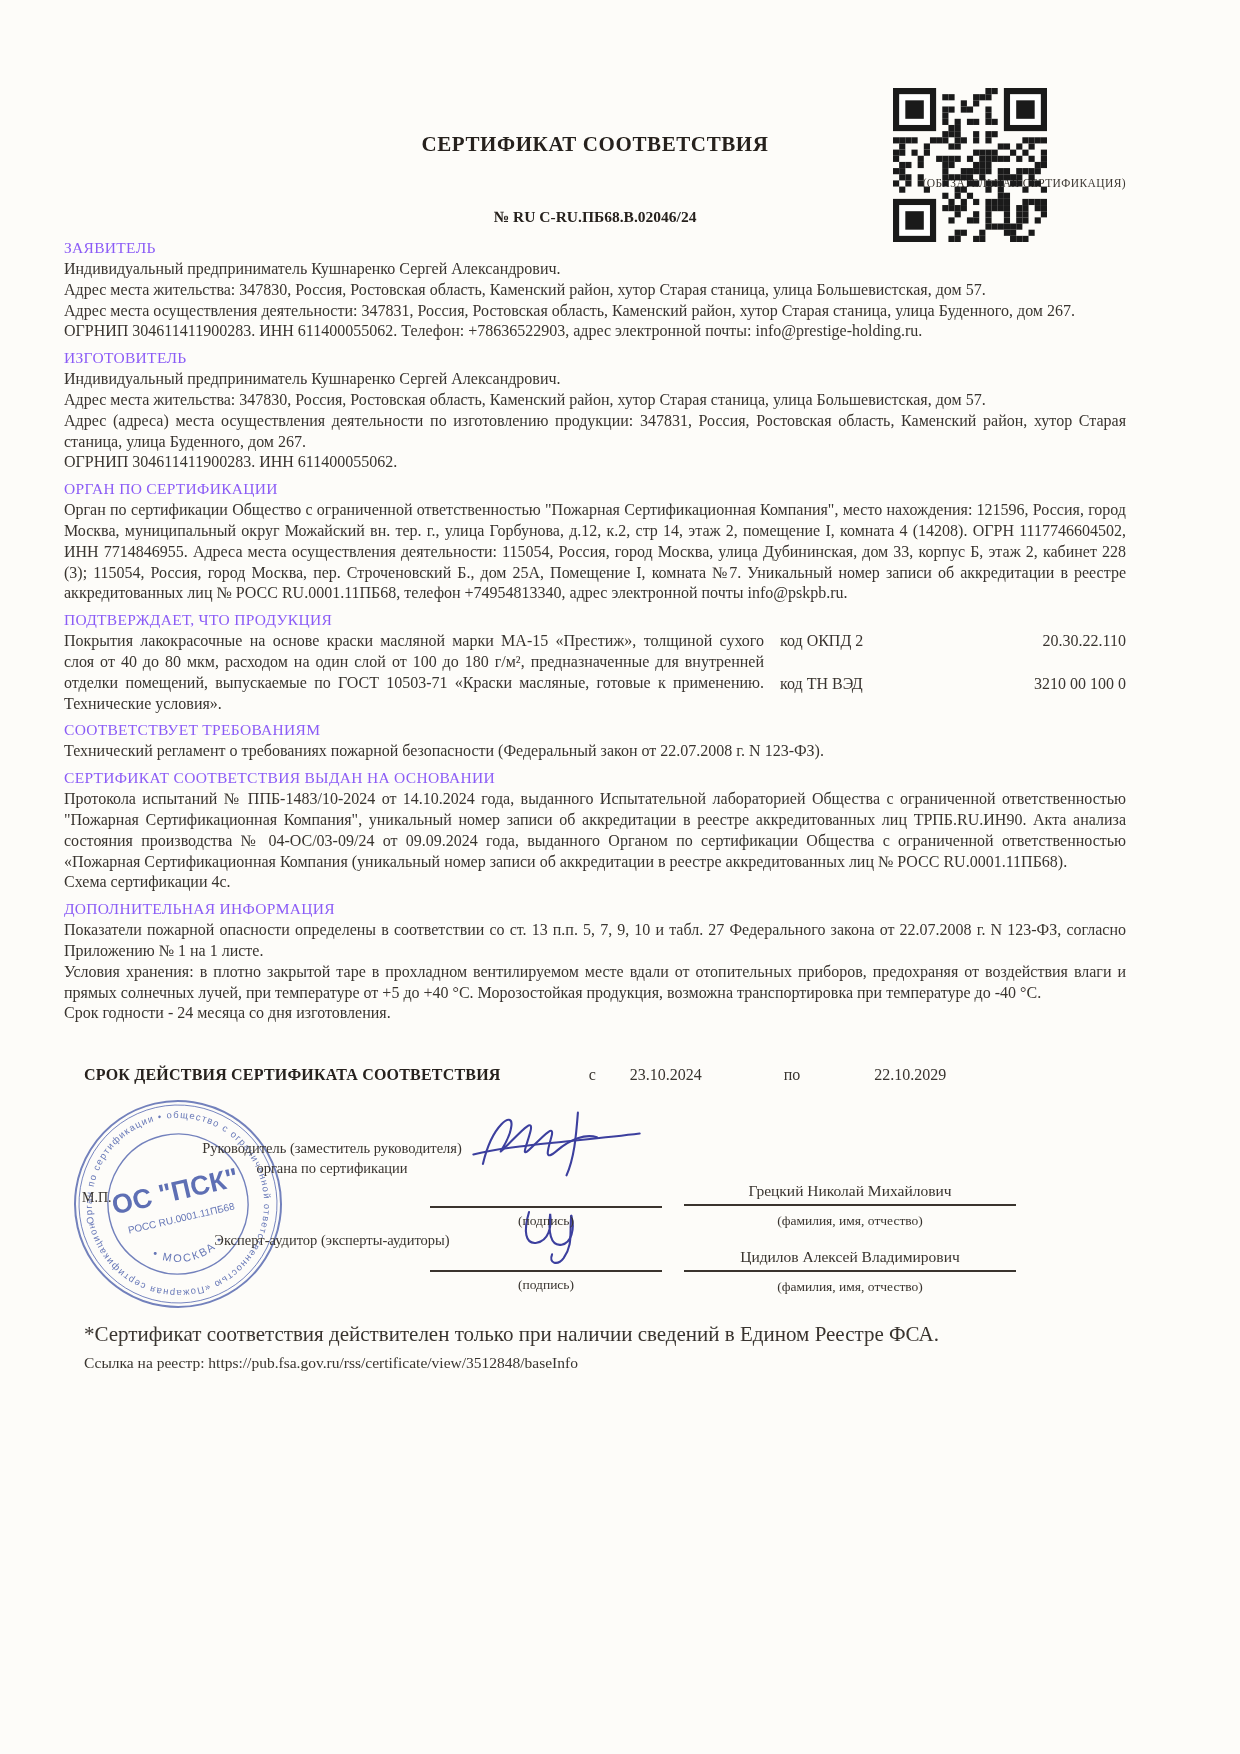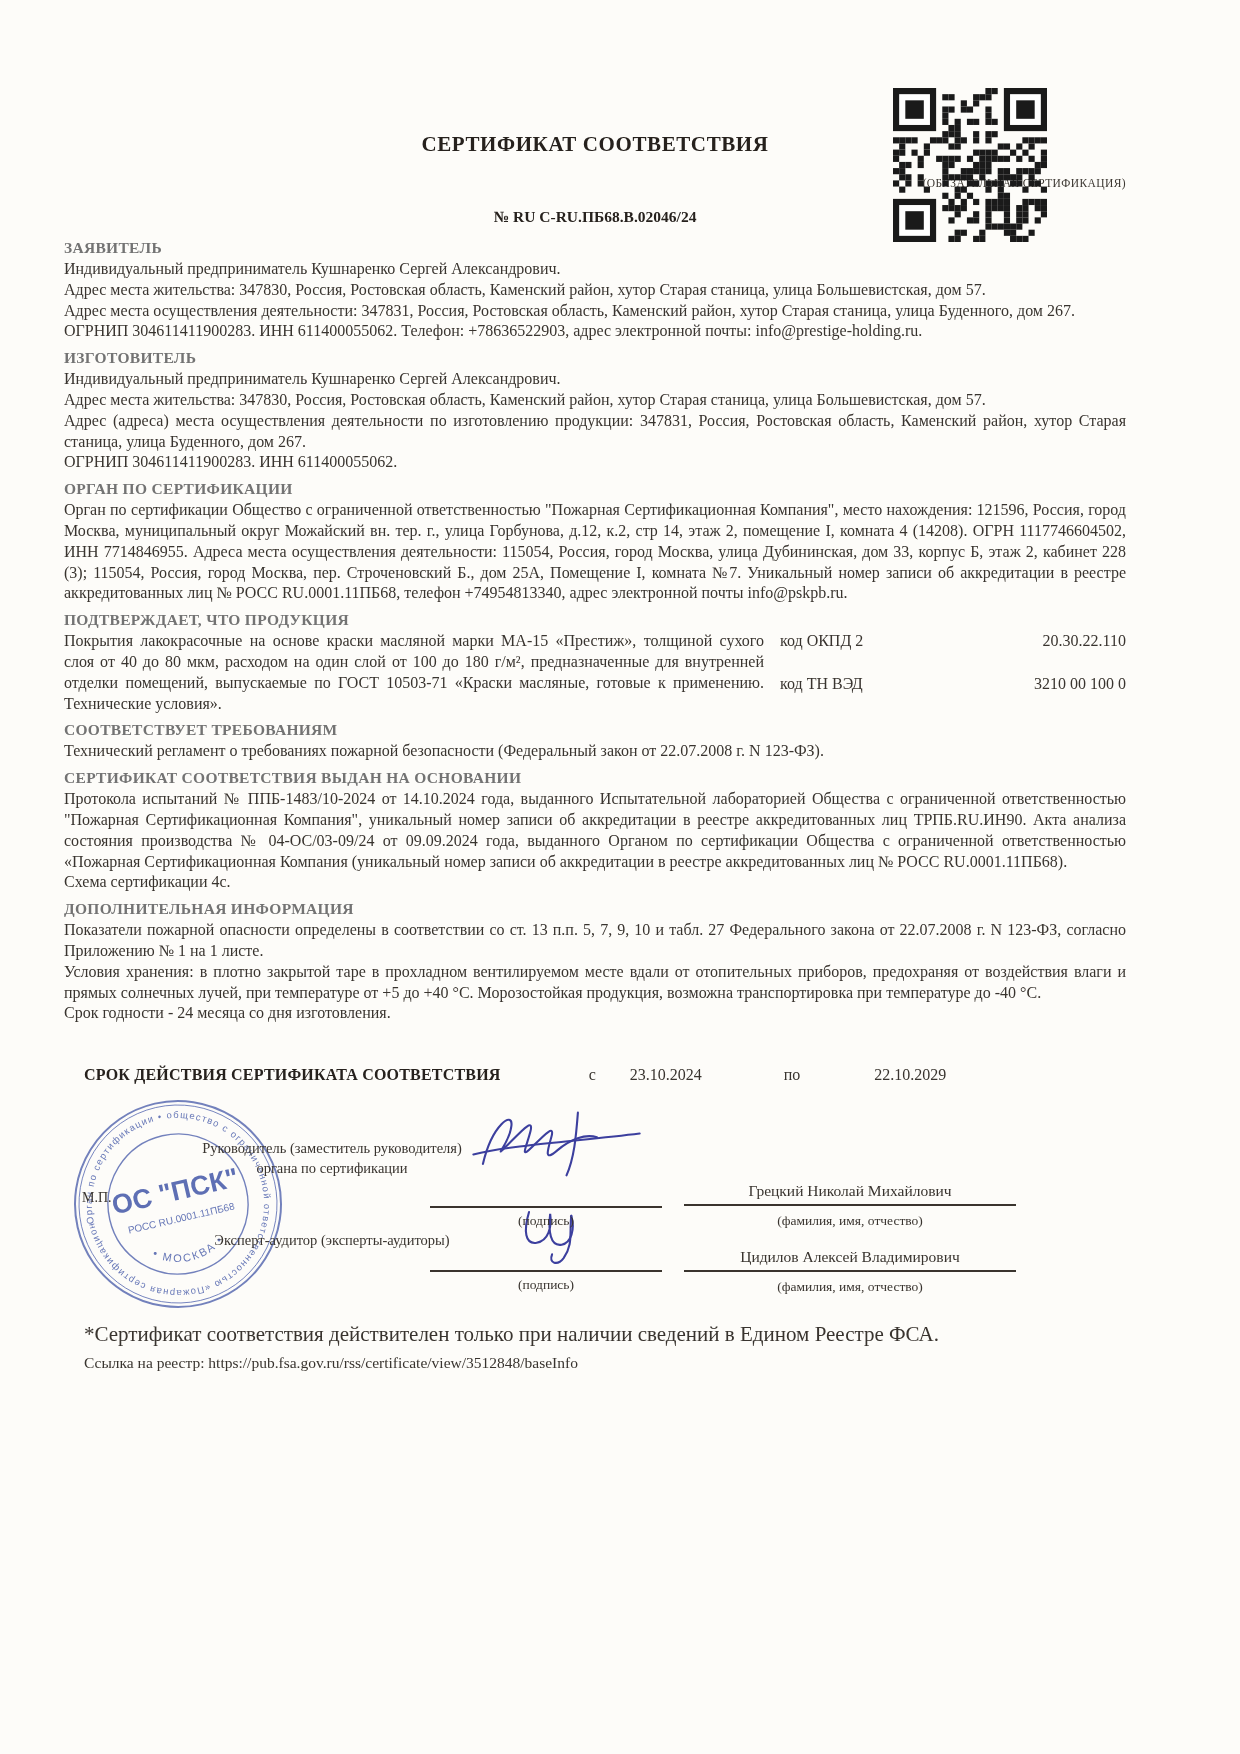--- a/index.html
+++ b/index.html
@@ -11,21 +11,21 @@
     background:#fdfcf9;
     font-family:"Liberation Serif","DejaVu Serif",serif;
     color:#39342f;
     overflow:hidden;
     box-shadow:0 0 8px rgba(0,0,0,.25);
   }
   .content { padding:132px 114px 0 64px; }
   .doc-title { text-align:center; font-size:21px; font-weight:bold; letter-spacing:.6px; color:#26211d; }
   .doc-subtitle { text-align:right; font-size:11.5px; letter-spacing:.4px; margin-top:20px; color:#3c3731; }
   .doc-number { text-align:center; font-size:15.5px; font-weight:bold; margin-top:19px; margin-bottom:13px; color:#26211d; }
-  .sec-h { font-size:15.5px; font-weight:bold; letter-spacing:.3px; margin-top:7px; margin-bottom:2px; color:#737373; }
+  .sec-h { font-size:15.5px; font-weight:normal; letter-spacing:.3px; margin-top:7px; margin-bottom:2px; color:#8b5cf6; }
   .para { font-size:16px; line-height:1.3; text-align:justify; }
   .product-row { display:flex; align-items:flex-start; }
   .product-text { width:700px; }
   .codes { flex:1; padding-left:16px; display:flex; flex-direction:column; gap:25px; padding-top:1px; }
   .code-line { display:flex; justify-content:space-between; font-size:16px; }
   .validity-row { display:flex; align-items:baseline; margin-top:42px; }
   .validity-label { font-weight:bold; font-size:16px; margin-left:20px; letter-spacing:.2px; color:#26211d; }
   .v-from-label { margin-left:88px; font-size:16px; }
   .v-from-date { margin-left:34px; font-size:16px; }
   .v-to-label { margin-left:82px; font-size:16px; }

